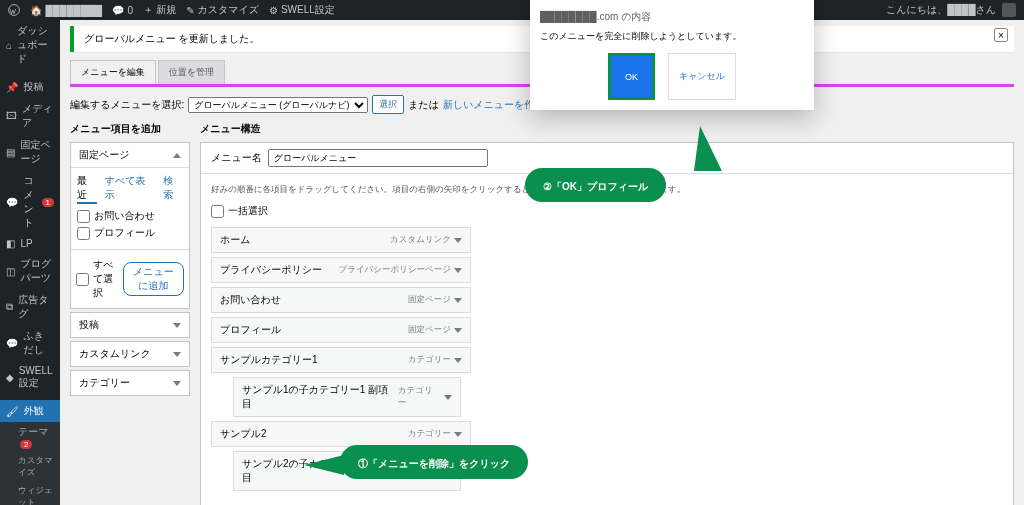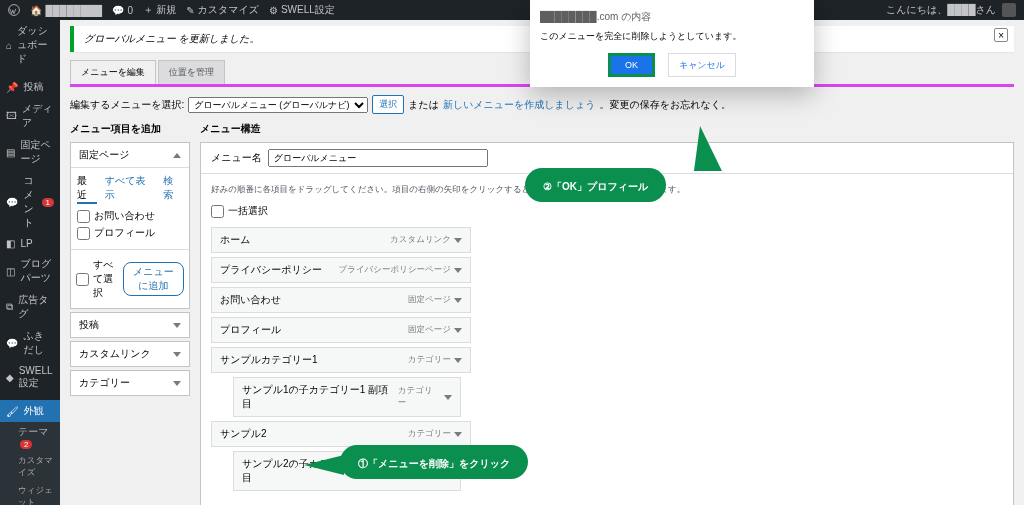--- a/index.html
+++ b/index.html
@@ -10,21 +10,21 @@
 .topbar .itm{display:flex;align-items:center;gap:3px;cursor:pointer;}
 .wp-icon{width:12px;height:12px;display:inline-block;}
 .main{display:flex;height:485px;}
 .sidebar{width:60px;background:#1d2327;color:#c3c4c7;font-size:9px;}
 .sidebar .row{display:flex;align-items:center;gap:5px;padding:4px 6px;cursor:pointer;}
 .sidebar .row.cur{background:#2271b1;color:#fff;}
 .sidebar .sub{background:#2c3338;padding:3px 6px 3px 18px;color:#a7aaad;font-size:8.5px;cursor:pointer;}
 .sidebar .badge{background:#d63638;color:#fff;border-radius:7px;padding:0 4px;font-size:8px;margin-left:2px;}
 .sidebar .sep{height:6px;}
 .content{flex:1;padding:0;overflow:auto;position:relative;}
-.notice{margin:6px 10px;border-left:4px solid #00a32a;background:#fff;padding:6px 10px;font-size:9px;box-shadow:0 1px 1px rgba(0,0,0,.04);font-style:italic;}
+.notice{margin:6px 10px;border-left:4px solid #00a32a;background:#fff;padding:6px 10px;font-size:9px;box-shadow:0 1px 1px rgba(0,0,0,.04);}
 .tabs{margin:8px 10px 0;border-bottom:3px solid #d946ef;display:flex;}
 .tab{padding:5px 10px;font-size:9px;background:#dcdcde;border:1px solid #c3c4c7;border-bottom:none;margin-right:2px;cursor:pointer;color:#50575e;}
 .tab.act{background:#f0f0f1;color:#000;}
 .selrow{margin:8px 10px;font-size:9px;display:flex;align-items:center;gap:4px;}
 .selrow select{font-size:9px;padding:1px;}
 .selrow .btn{border:1px solid #2271b1;color:#2271b1;background:#fff;padding:2px 6px;font-size:9px;cursor:pointer;border-radius:2px;}
 .selrow a{color:#2271b1;text-decoration:none;}
 .cols{display:flex;margin:6px 10px;gap:10px;}
 .col-l{width:120px;}
 .col-r{flex:1;}
@@ -47,21 +47,21 @@
 .mitem{border:1px solid #dcdcde;background:#f6f7f7;display:flex;justify-content:space-between;align-items:center;padding:5px 8px;font-size:9px;margin-bottom:4px;width:260px;cursor:pointer;}
 .mitem.sub{margin-left:22px;width:228px;}
 .mitem .ty{color:#787c82;font-size:8.5px;display:flex;align-items:center;gap:3px;}
 .tri{width:0;height:0;border-left:4px solid transparent;border-right:4px solid transparent;border-top:5px solid #787c82;}
 .mset{border-top:1px solid #dcdcde;padding:10px;}
 .dialog{position:absolute;top:0;left:530px;width:284px;background:#fff;box-shadow:0 8px 24px rgba(0,0,0,.25);padding:10px;font-size:9px;z-index:100;}
 .dialog .ttl{color:#5f5f5f;font-size:9px;margin-bottom:6px;}
 .dialog .msg{font-size:9px;margin-bottom:3px;}
 .dialog .btns{display:flex;justify-content:center;gap:13px;margin-top:10px;}
 .dialog .ok{background:#1a73e8;color:#fff;border:3px solid #0a8f4e;padding:4px 14px;cursor:pointer;font-size:9px;}
-.dialog .cancel{background:#fff;border:1px solid #dadce0;padding:4px 10px;cursor:pointer;font-size:9px;color:#1a73e8;}
+.dialog .cancel{background:#fff;border:1px solid #dadce0;padding:16px 10px;cursor:pointer;font-size:9px;color:#1a73e8;}
 .callout{position:absolute;background:#0a8f4e;color:#fff;font-size:16px;font-weight:bold;padding:8px 18px;border-radius:22px;z-index:90;}
 .callout .tail{position:absolute;width:0;height:0;}
 .c1{left:340px;top:445px;}
 .c1 .tail{border-top:10px solid transparent;border-bottom:10px solid transparent;border-right:40px solid #0a8f4e;left:-36px;top:10px;}
 .c2{left:525px;top:168px;}
 .c2 .tail{border-left:14px solid transparent;border-right:14px solid transparent;border-bottom:45px solid #0a8f4e;left:165px;top:-42px;transform:skewX(10deg);}
 .hl{position:absolute;right:6px;top:2px;width:14px;height:14px;border:1px solid #888;border-radius:2px;display:flex;align-items:center;justify-content:center;font-size:10px;cursor:pointer;}
 svg{display:block;}
 </style>
 </head>

